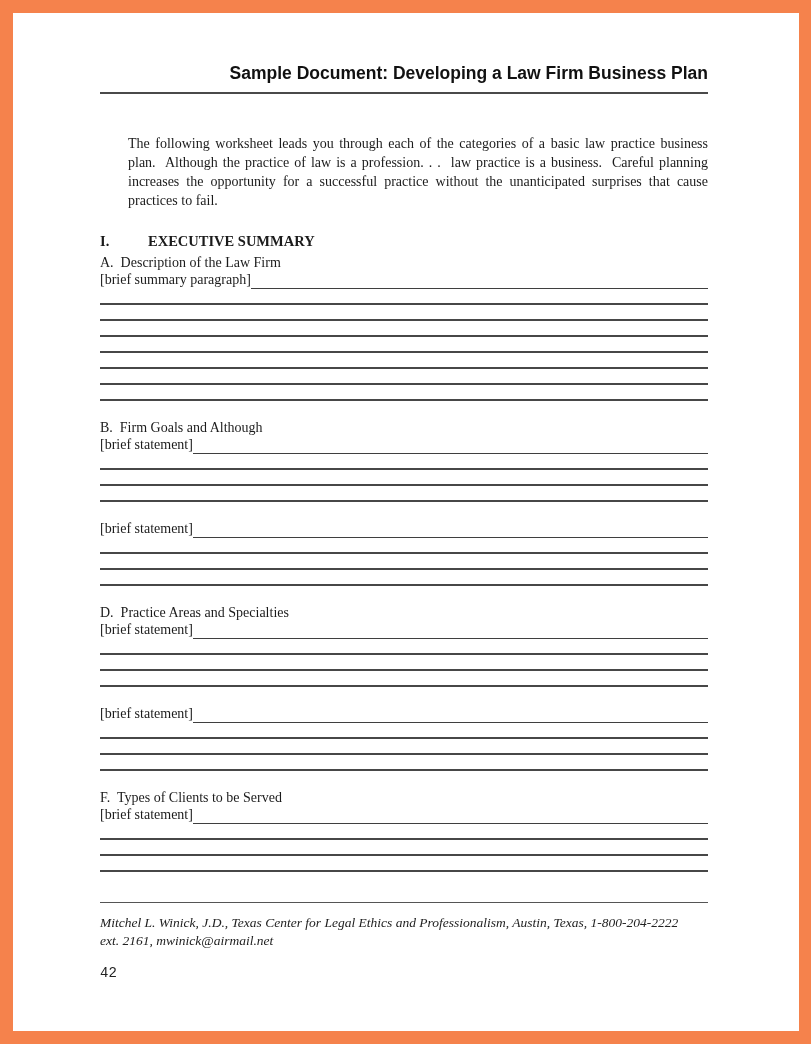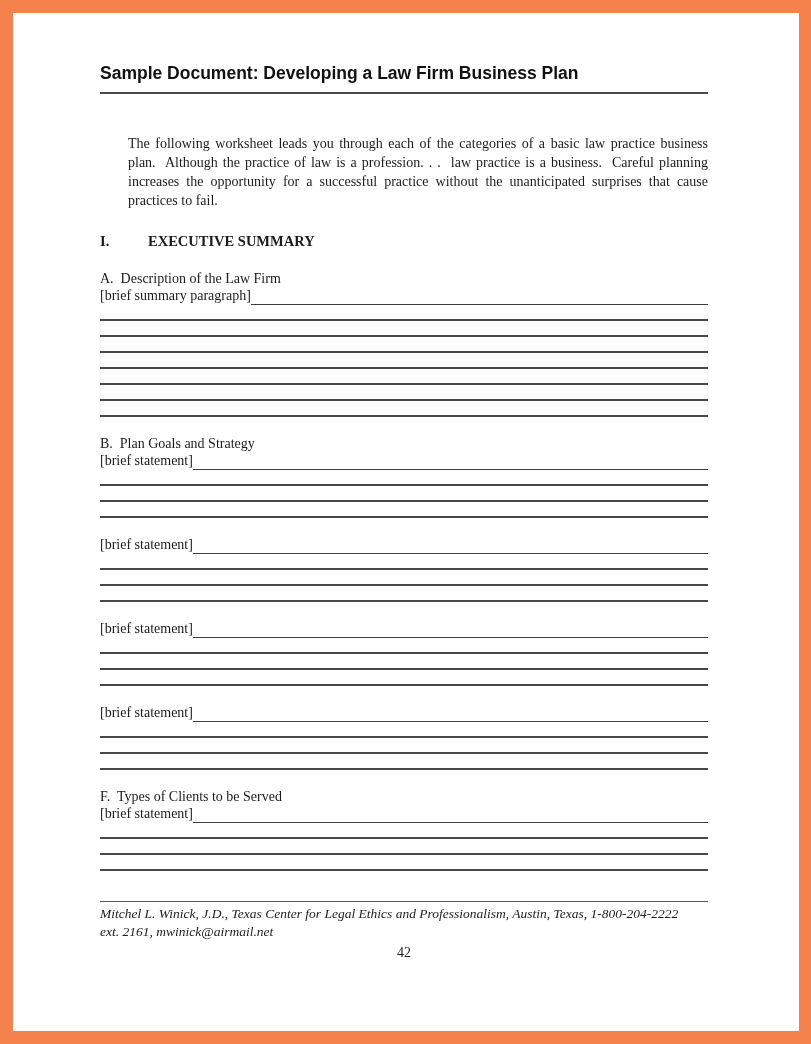--- a/index.html
+++ b/index.html
@@ -27,41 +27,42 @@
     color: #1b1b1b;
   }
   .doc-title {
     font-family: "Liberation Sans", sans-serif;
     font-weight: bold;
     font-size: 17.5px;
     color: #111;
     padding-bottom: 8px;
     border-bottom: 2px solid #4a4a4a;
     white-space: pre-wrap;
+    text-align: right;
   }
   .intro {
     margin-top: 40px;
     font-size: 14px;
     line-height: 19px;
     white-space: pre-wrap;
     text-align: justify;
     text-justify: inter-word;
     margin-left: 28px;
   }
   .sec-heading {
     margin-top: 22px;
     display: flex;
     font-weight: bold;
     font-size: 14.5px;
     height: 18px;
     line-height: 18px;
   }
   .sec-heading .numeral { width: 48px; }
   .item { margin-top: 18px; }
-  .item.first { margin-top: 20px; }
+  .item.first { margin-top: 4px; }
   .item-label {
     font-size: 14px;
     height: 17px;
     line-height: 17px;
     white-space: pre-wrap;
   }
   .placeholder-row {
     display: flex;
     height: 18px;
     font-size: 14px;
@@ -72,31 +73,31 @@
     border-bottom: 1.5px solid #3f3f3f;
     height: 100%;
   }
   .rule {
     height: 16px;
     border-bottom: 2px solid #474747;
   }
   .footer {
     margin-top: 30px;
     border-top: 1.5px solid #555;
-    padding-top: 3px;
+    padding-top: 11px;
     font-style: italic;
     font-size: 13.5px;
     line-height: 18px;
     color: #222;
   }
   .page-number {
-    margin-top: 3px;
-    text-align: center;
+    margin-top: 14px;
+    text-align: left;
     font-style: normal;
-    font-family: Liberation Serif, serif;
+    font-family: Liberation Mono, monospace;
     font-size: 14px;
     color: #222;
   }
 </style>
 </head>
 <body>
 
 <div class="frame">
   <div class="page">
     <div class="content">
@@ -121,45 +122,46 @@
             <div class="rule"></div>
             <div class="rule"></div>
             <div class="rule"></div>
             <div class="rule"></div>
             <div class="rule"></div>
             <div class="rule"></div>
           </div>
       </div>
 
       <div class="item">
-        <div class="item-label">B.  Plan Goals and Strategy</div>
-        <div class="placeholder-row">
-          <span>[brief statement]</span>
-          <span class="tail"></span>
-        </div>
-        <div class="lines">
-            <div class="rule"></div>
-            <div class="rule"></div>
-            <div class="rule"></div>
-          </div>
-      </div>
-
-      <div class="item">
-        <div class="placeholder-row">
-          <span>[brief statement]</span>
-          <span class="tail"></span>
-        </div>
-        <div class="lines">
-            <div class="rule"></div>
-            <div class="rule"></div>
-            <div class="rule"></div>
-          </div>
-      </div>
-
-      <div class="item">
+        <div class="item-label">B.  Firm Goals and Although</div>
+        <div class="placeholder-row">
+          <span>[brief statement]</span>
+          <span class="tail"></span>
+        </div>
+        <div class="lines">
+            <div class="rule"></div>
+            <div class="rule"></div>
+            <div class="rule"></div>
+          </div>
+      </div>
+
+      <div class="item">
+        <div class="placeholder-row">
+          <span>[brief statement]</span>
+          <span class="tail"></span>
+        </div>
+        <div class="lines">
+            <div class="rule"></div>
+            <div class="rule"></div>
+            <div class="rule"></div>
+          </div>
+      </div>
+
+      <div class="item">
+        <div class="item-label">D.  Practice Areas and Specialties</div>
         <div class="placeholder-row">
           <span>[brief statement]</span>
           <span class="tail"></span>
         </div>
         <div class="lines">
             <div class="rule"></div>
             <div class="rule"></div>
             <div class="rule"></div>
           </div>
       </div>

